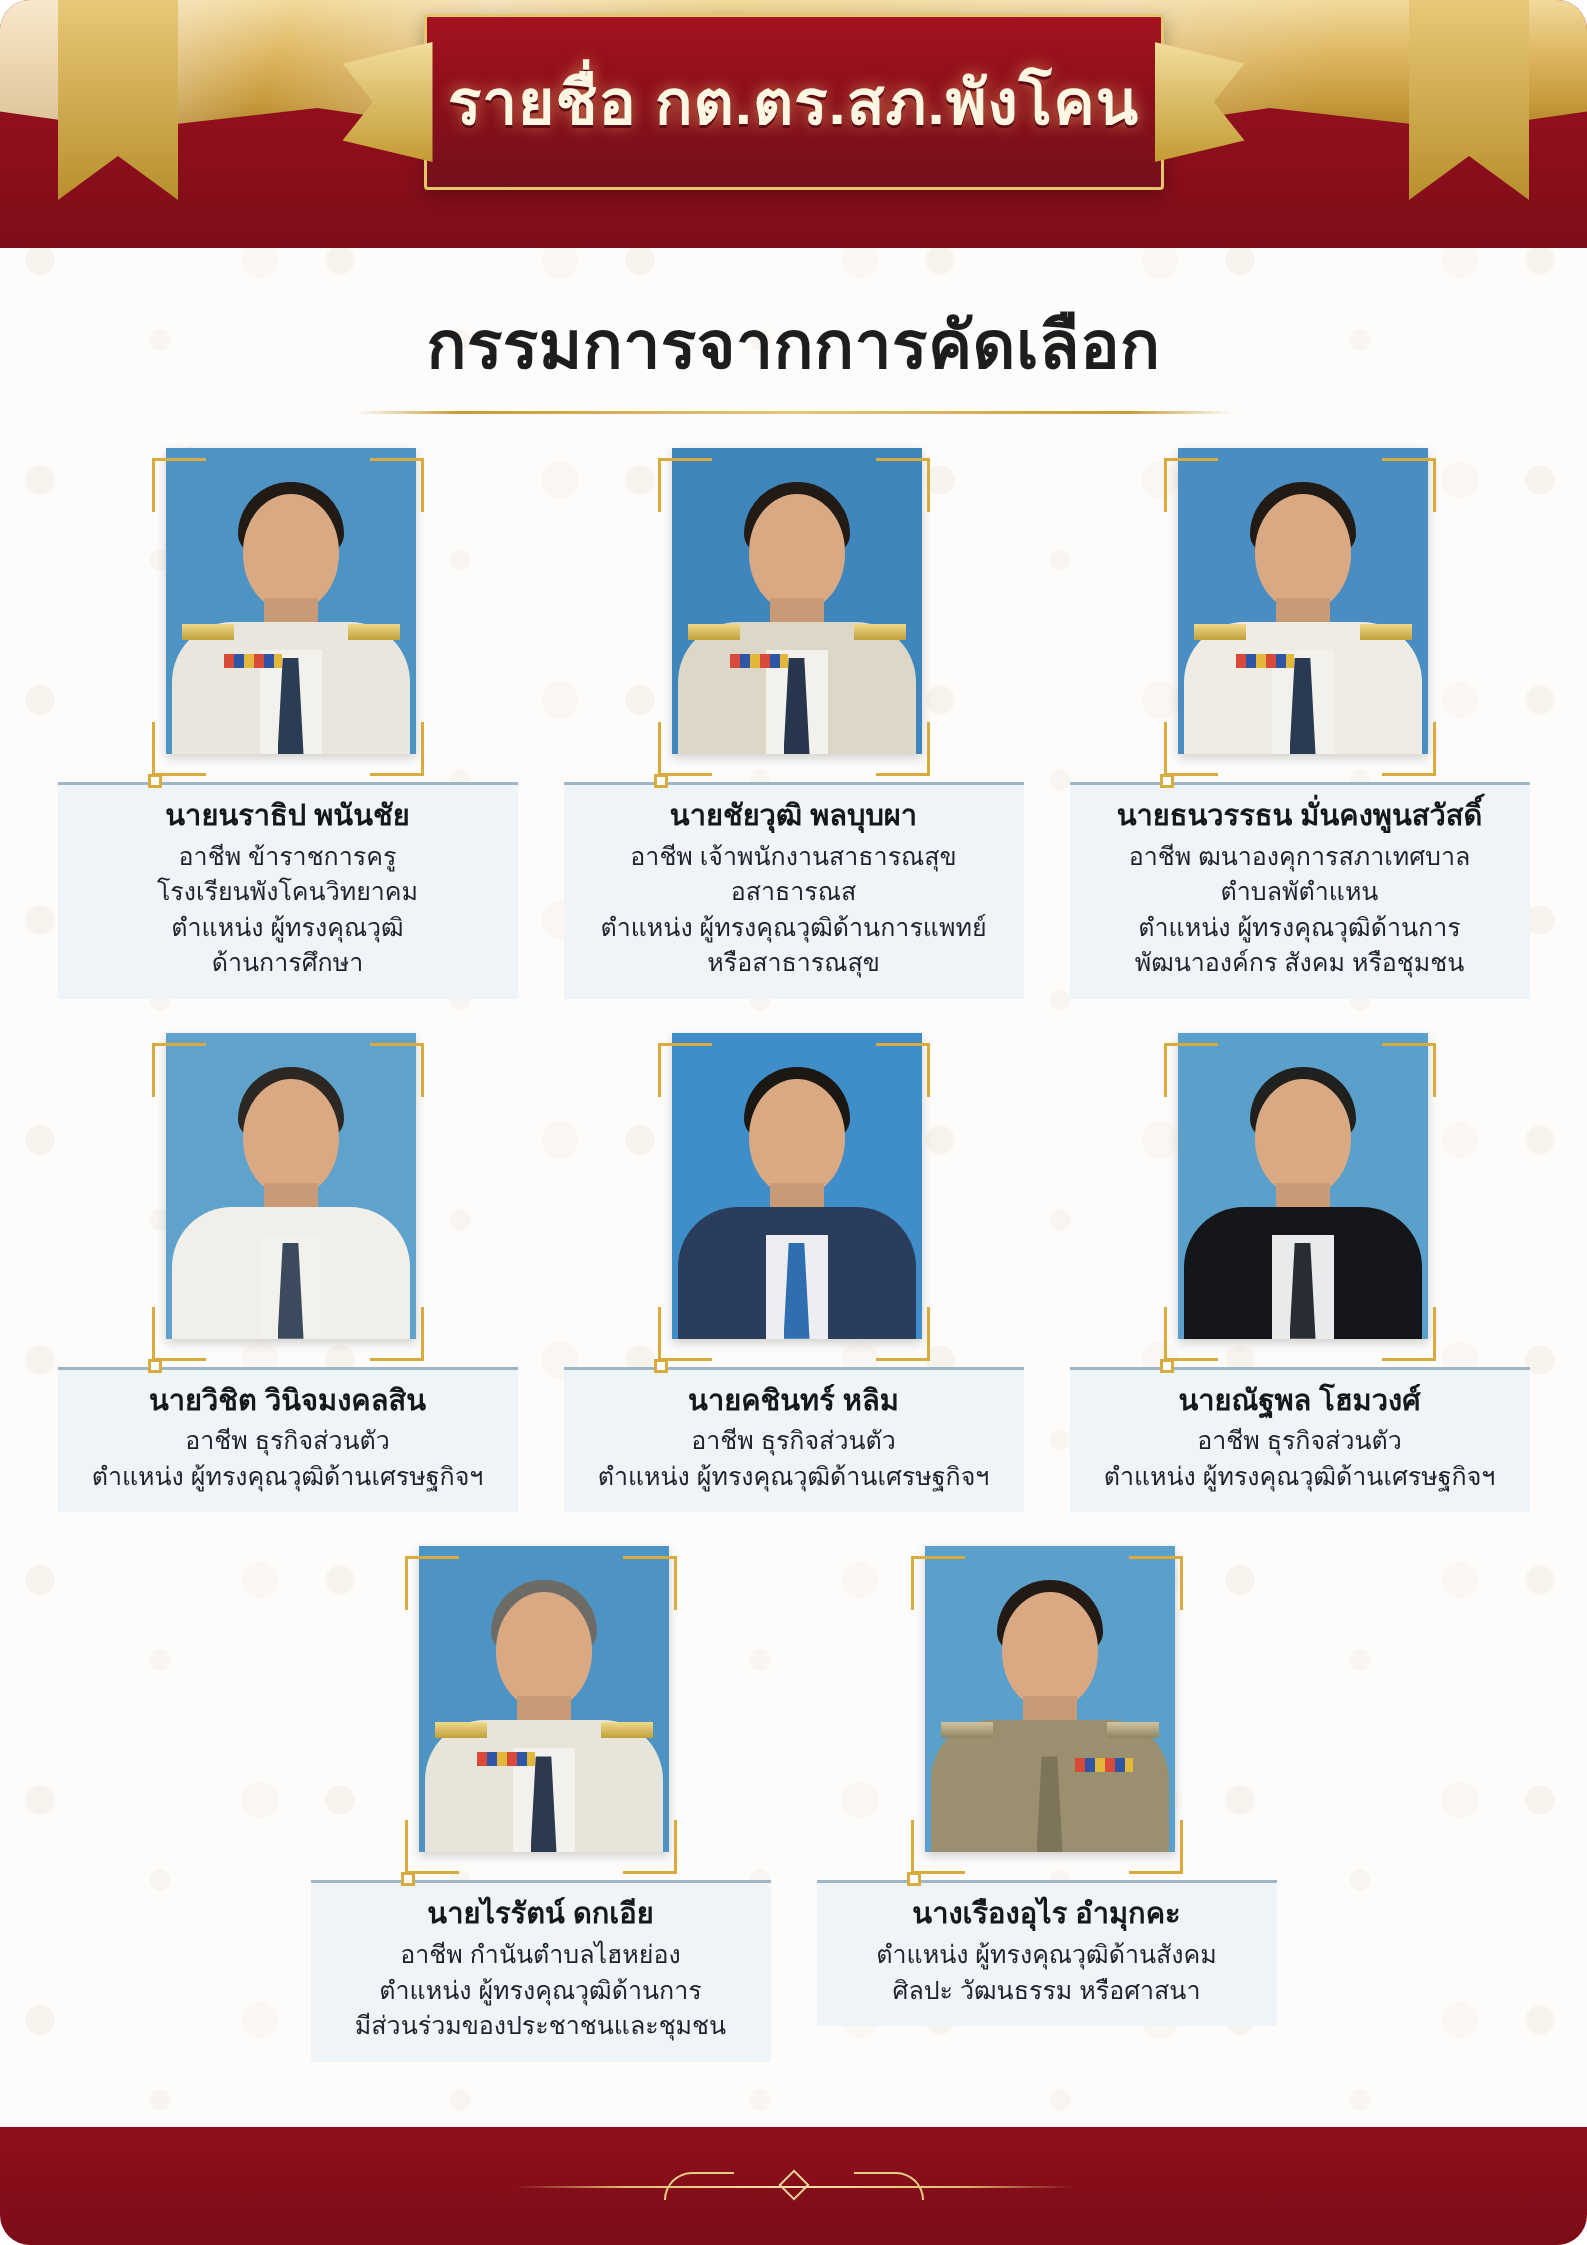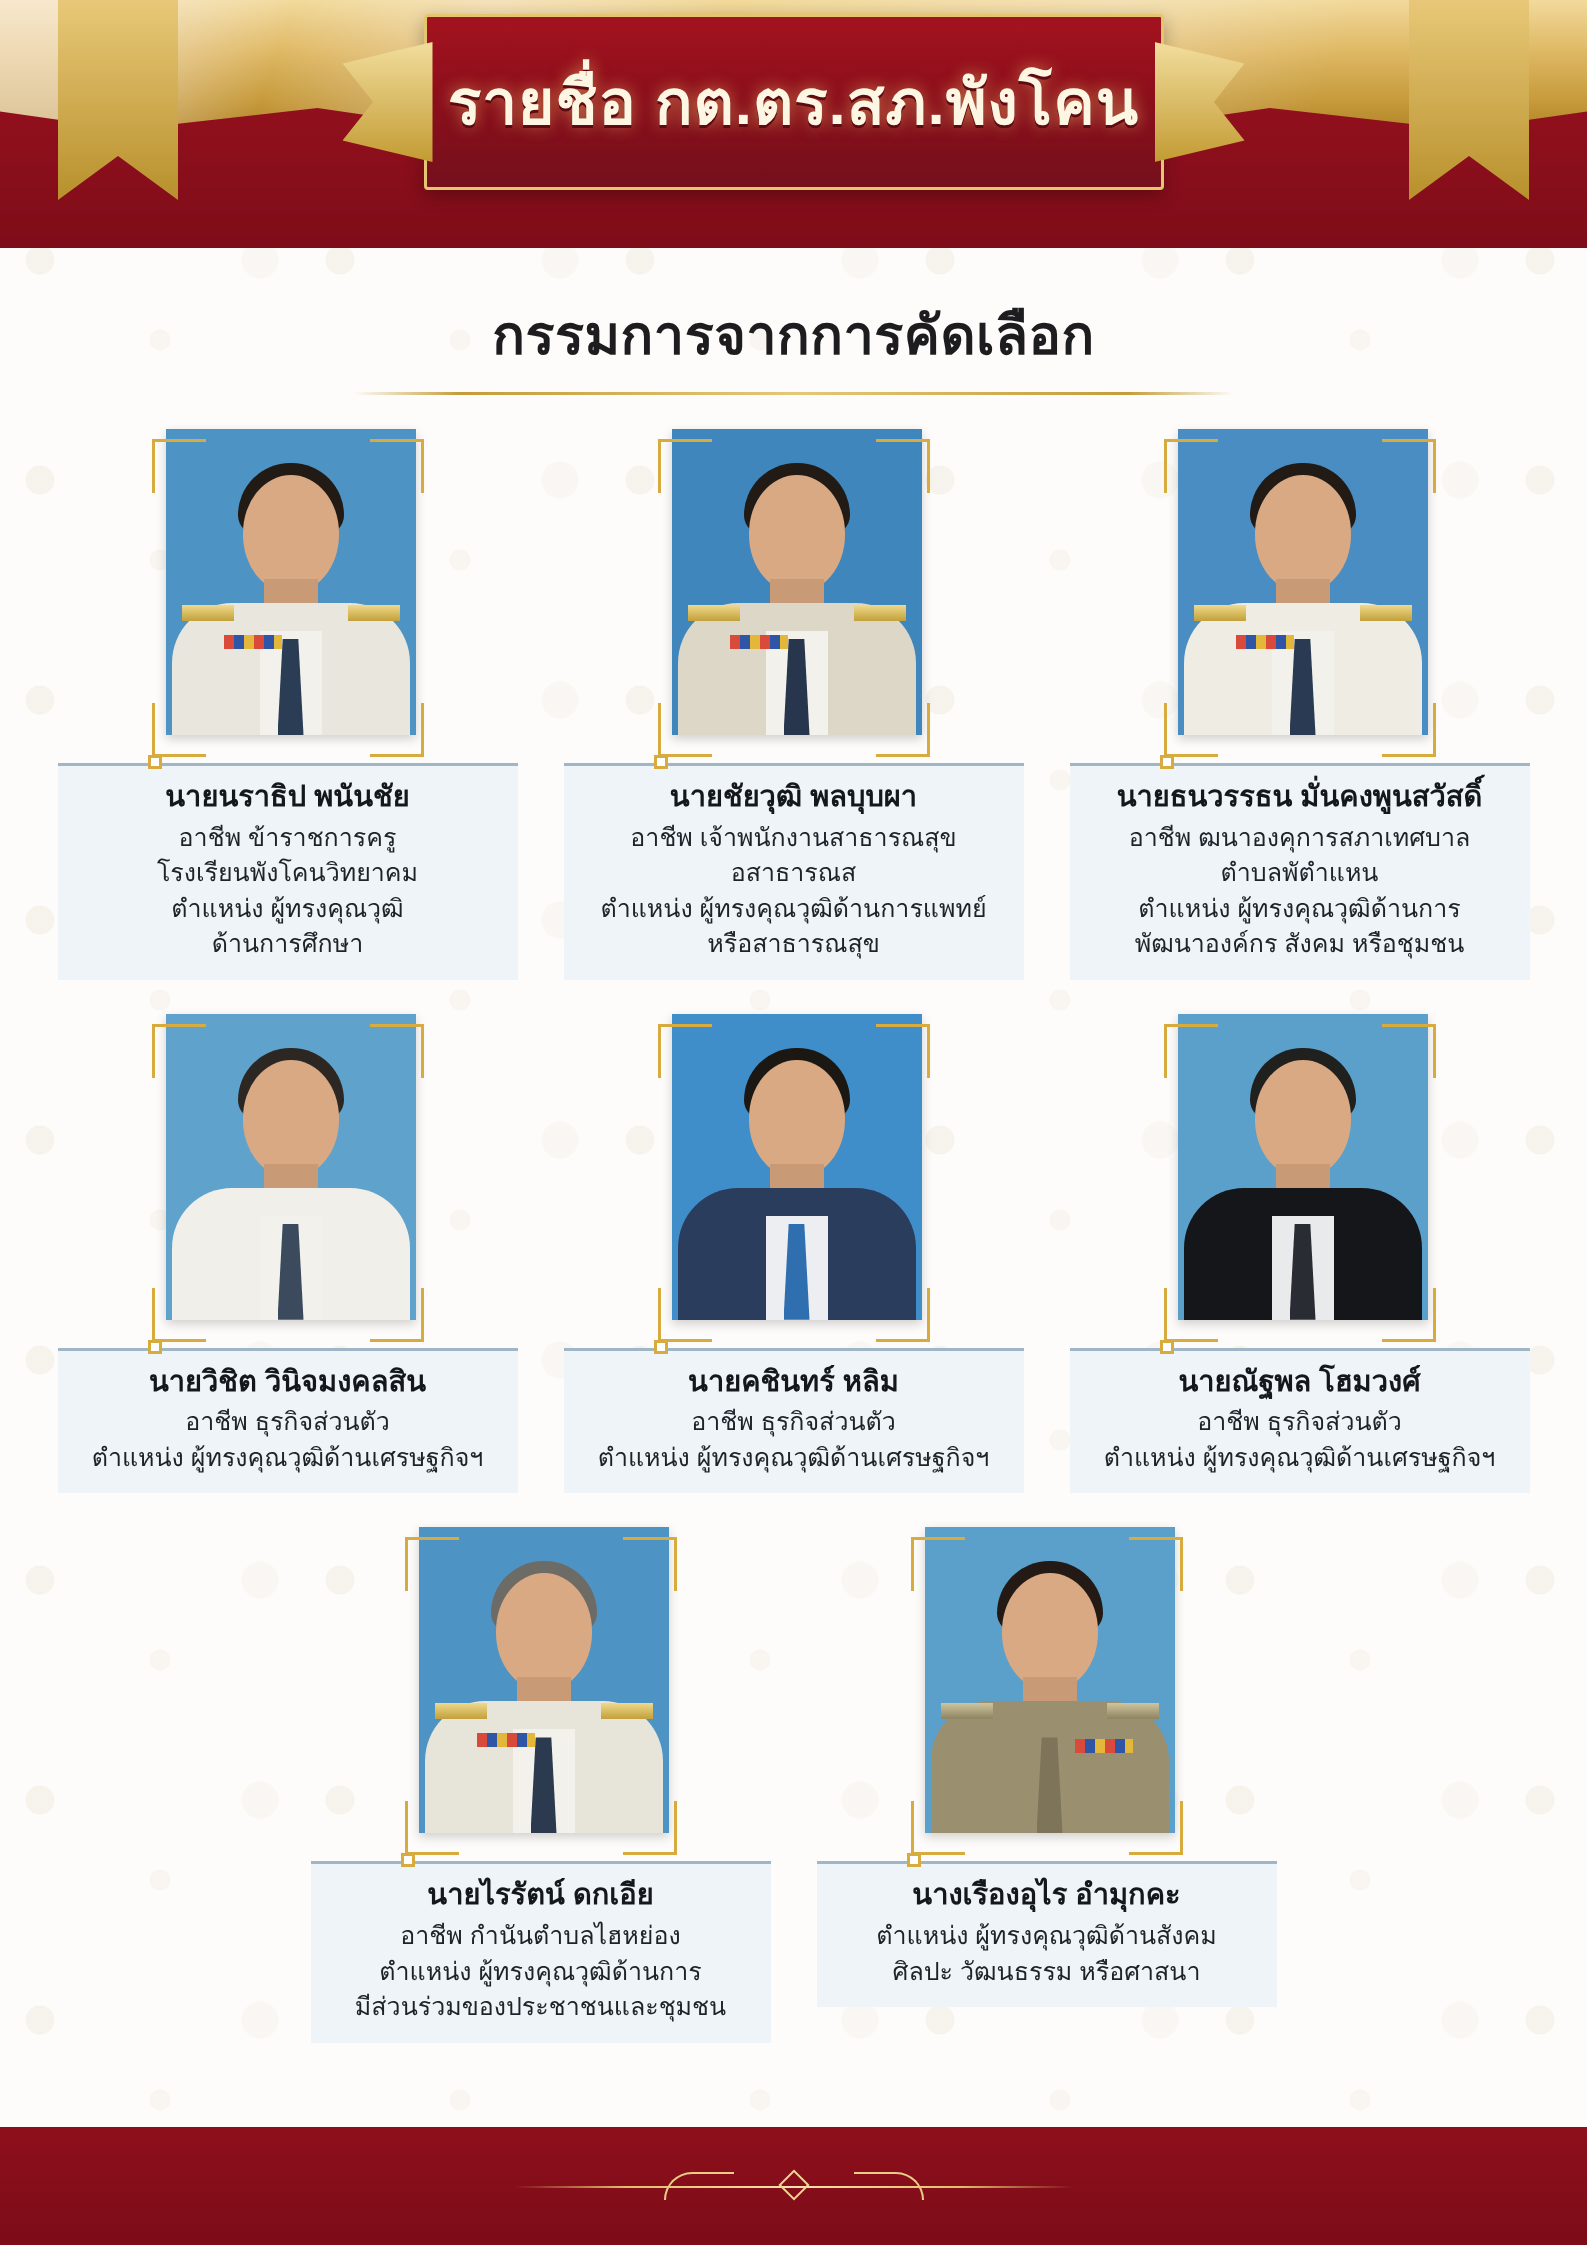--- a/index.html
+++ b/index.html
@@ -10,20 +10,21 @@
     font-family: "Liberation Sans", sans-serif;
   }
   .page {
     position: relative;
     width: 1587px;
     height: 2245px;
     overflow: hidden;
     background:
       radial-gradient(circle at 12% 20%, rgba(240,234,222,0.55) 0 2px, transparent 3px),
       #fdfcfa;
+    border-radius: 30px;
   }
 
   
   .bg-pattern {
     position: absolute;
     inset: 0;
     opacity: 0.5;
     background-image:
       radial-gradient(circle at 40px 40px, rgba(228,219,203,0.55) 0 14px, transparent 15px),
       radial-gradient(circle at 160px 120px, rgba(228,219,203,0.40) 0 10px, transparent 11px),
@@ -98,21 +99,21 @@
   }
 
   
   .section-head {
     text-align: center;
     margin-top: 44px;
     position: relative;
     z-index: 2;
   }
   .section-title {
-    font-size: 54px;
+    font-size: 66px;
     font-weight: bold;
     color: #1d1d1f;
     letter-spacing: 0.5px;
   }
   .section-rule {
     width: 880px;
     height: 3px;
     margin: 14px auto 0;
     background: linear-gradient(90deg, rgba(195,155,51,0) 0%, #c59c38 12%, #e3c878 50%, #c59c38 88%, rgba(195,155,51,0) 100%);
   }

